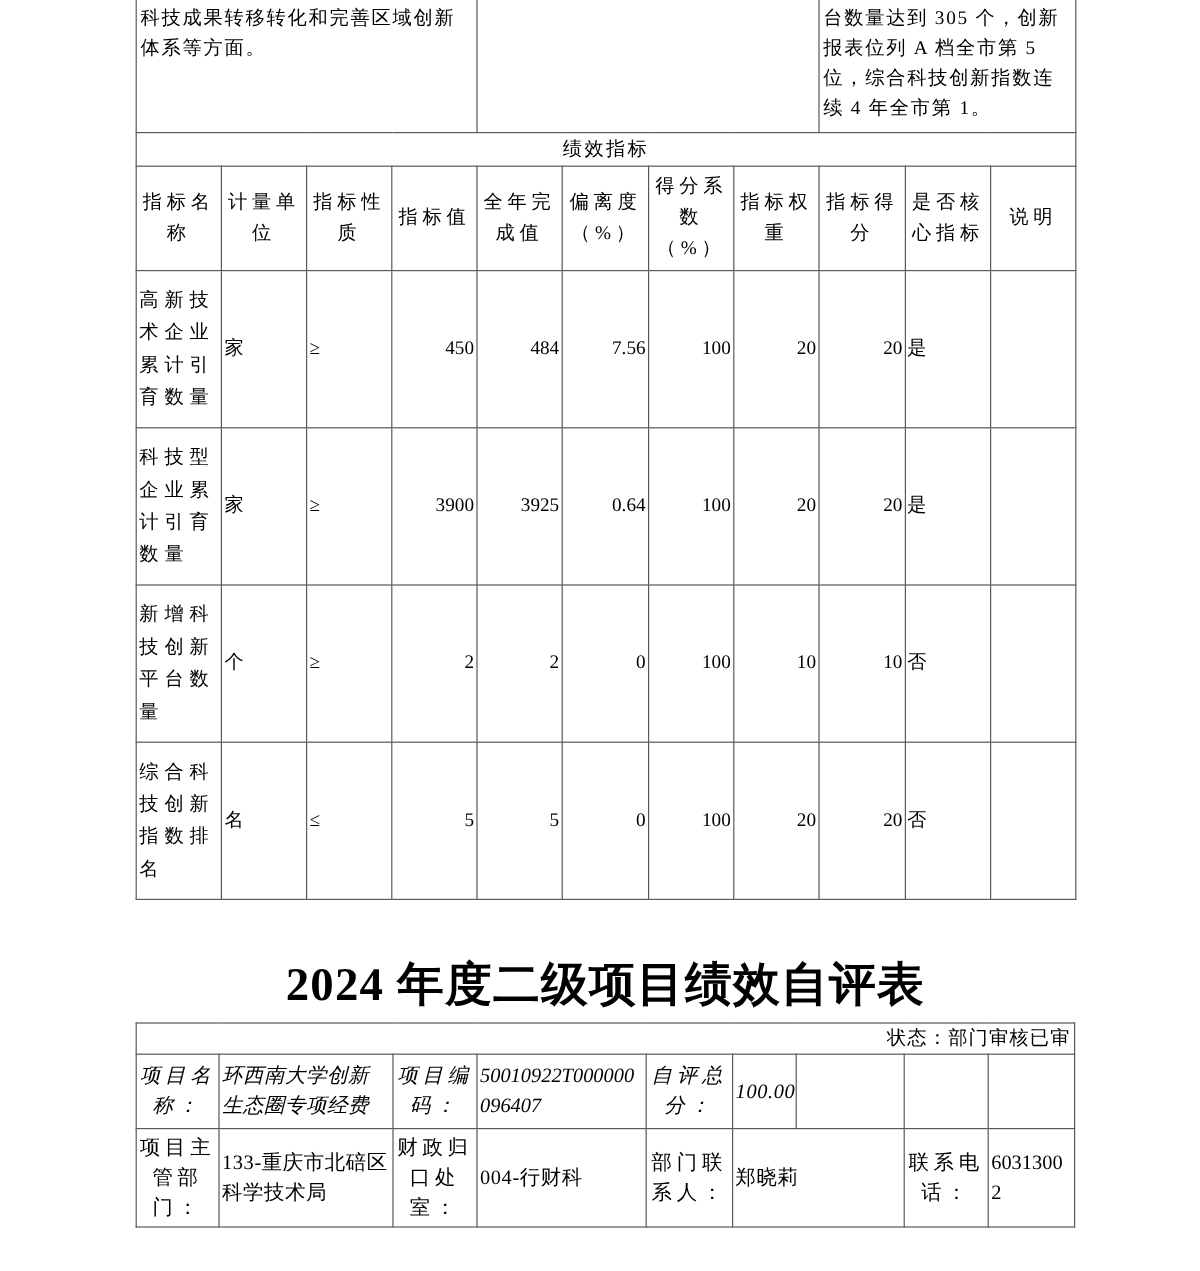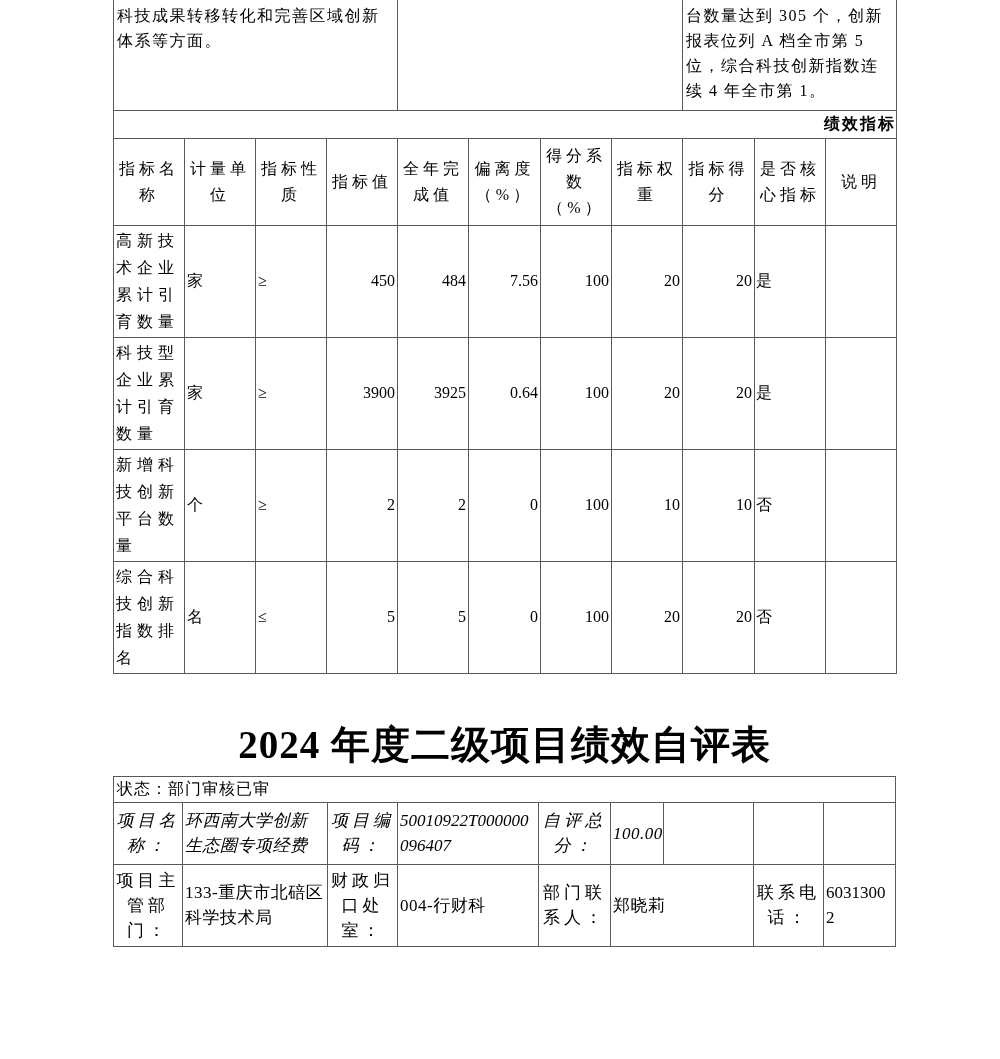--- a/index.html
+++ b/index.html
@@ -10,41 +10,41 @@
   }
   .content { margin-left:113px; width:783px; }
   table { border-collapse:collapse; table-layout:fixed; width:783px; }
   td { border:1px solid #595959; vertical-align:middle; overflow:hidden; }
 
   
   .tA { font-size:16px; }
   .tA tr.cont { height:110px; }
   .tA tr.cont td { border-top:0; vertical-align:top; padding:3px 3px; line-height:25px; letter-spacing:1.5px; text-align:left; }
   .tA tr.banner-row { height:28px; }
-  .tA td.banner { text-align:right; letter-spacing:2px; padding:0;font-weight:bold; }
+  .tA td.banner { text-align:center; letter-spacing:2px; padding:0; }
   .tA tr.hdr { height:87px; }
   .tA td.hc { text-align:center; letter-spacing:4px; line-height:26px; padding:1px; }
   .tA tr.dr { height:112px; }
-  .tA td.name { text-align:left; letter-spacing:5px; line-height:27px; padding:1px 2px; vertical-align:middle; }
+  .tA td.name { text-align:left; letter-spacing:5px; line-height:27px; padding:11px 2px; vertical-align:middle; }
   .tA td.unit, .tA td.nature { text-align:left; padding:1px 2px; }
   .tA td.num { text-align:right; padding:1px 2px; }
   .tA td.qual { text-align:center; letter-spacing:1px; line-height:26px; padding:1px; }
   .tA td.core { text-align:left; padding:1px 1px; }
 
   
   .doc-title {
     margin:50px 0 10px 0; width:783px;
     text-align:center; font-size:39px; font-weight:bold;
     line-height:42px; letter-spacing:1px;
   }
 
   
   .tB { font-size:17px; }
   .tB tr.status-row { height:26px; }
-  .tB td.status { text-align:left; padding:1px 3px; letter-spacing:1px; font-size:16px; }
+  .tB td.status { text-align:right; padding:1px 3px; letter-spacing:1px; font-size:16px; }
   .tB tr.b1 { height:62px;font-style:italic; }
   .tB tr.b2 { height:82px;margin-left:46px; }
   .tB td.lbl { text-align:center; letter-spacing:4px; line-height:25px; padding:1px; }
   .tB td.val { text-align:left; letter-spacing:0.5px; line-height:25px; padding:1px 3px 1px 2px; }
   .tB td.code { word-break:break-all; letter-spacing:0; }
   .tB td.phone { word-break:break-all; letter-spacing:0; padding-right:5px; }
 </style>
 </head>
 <body>
 

